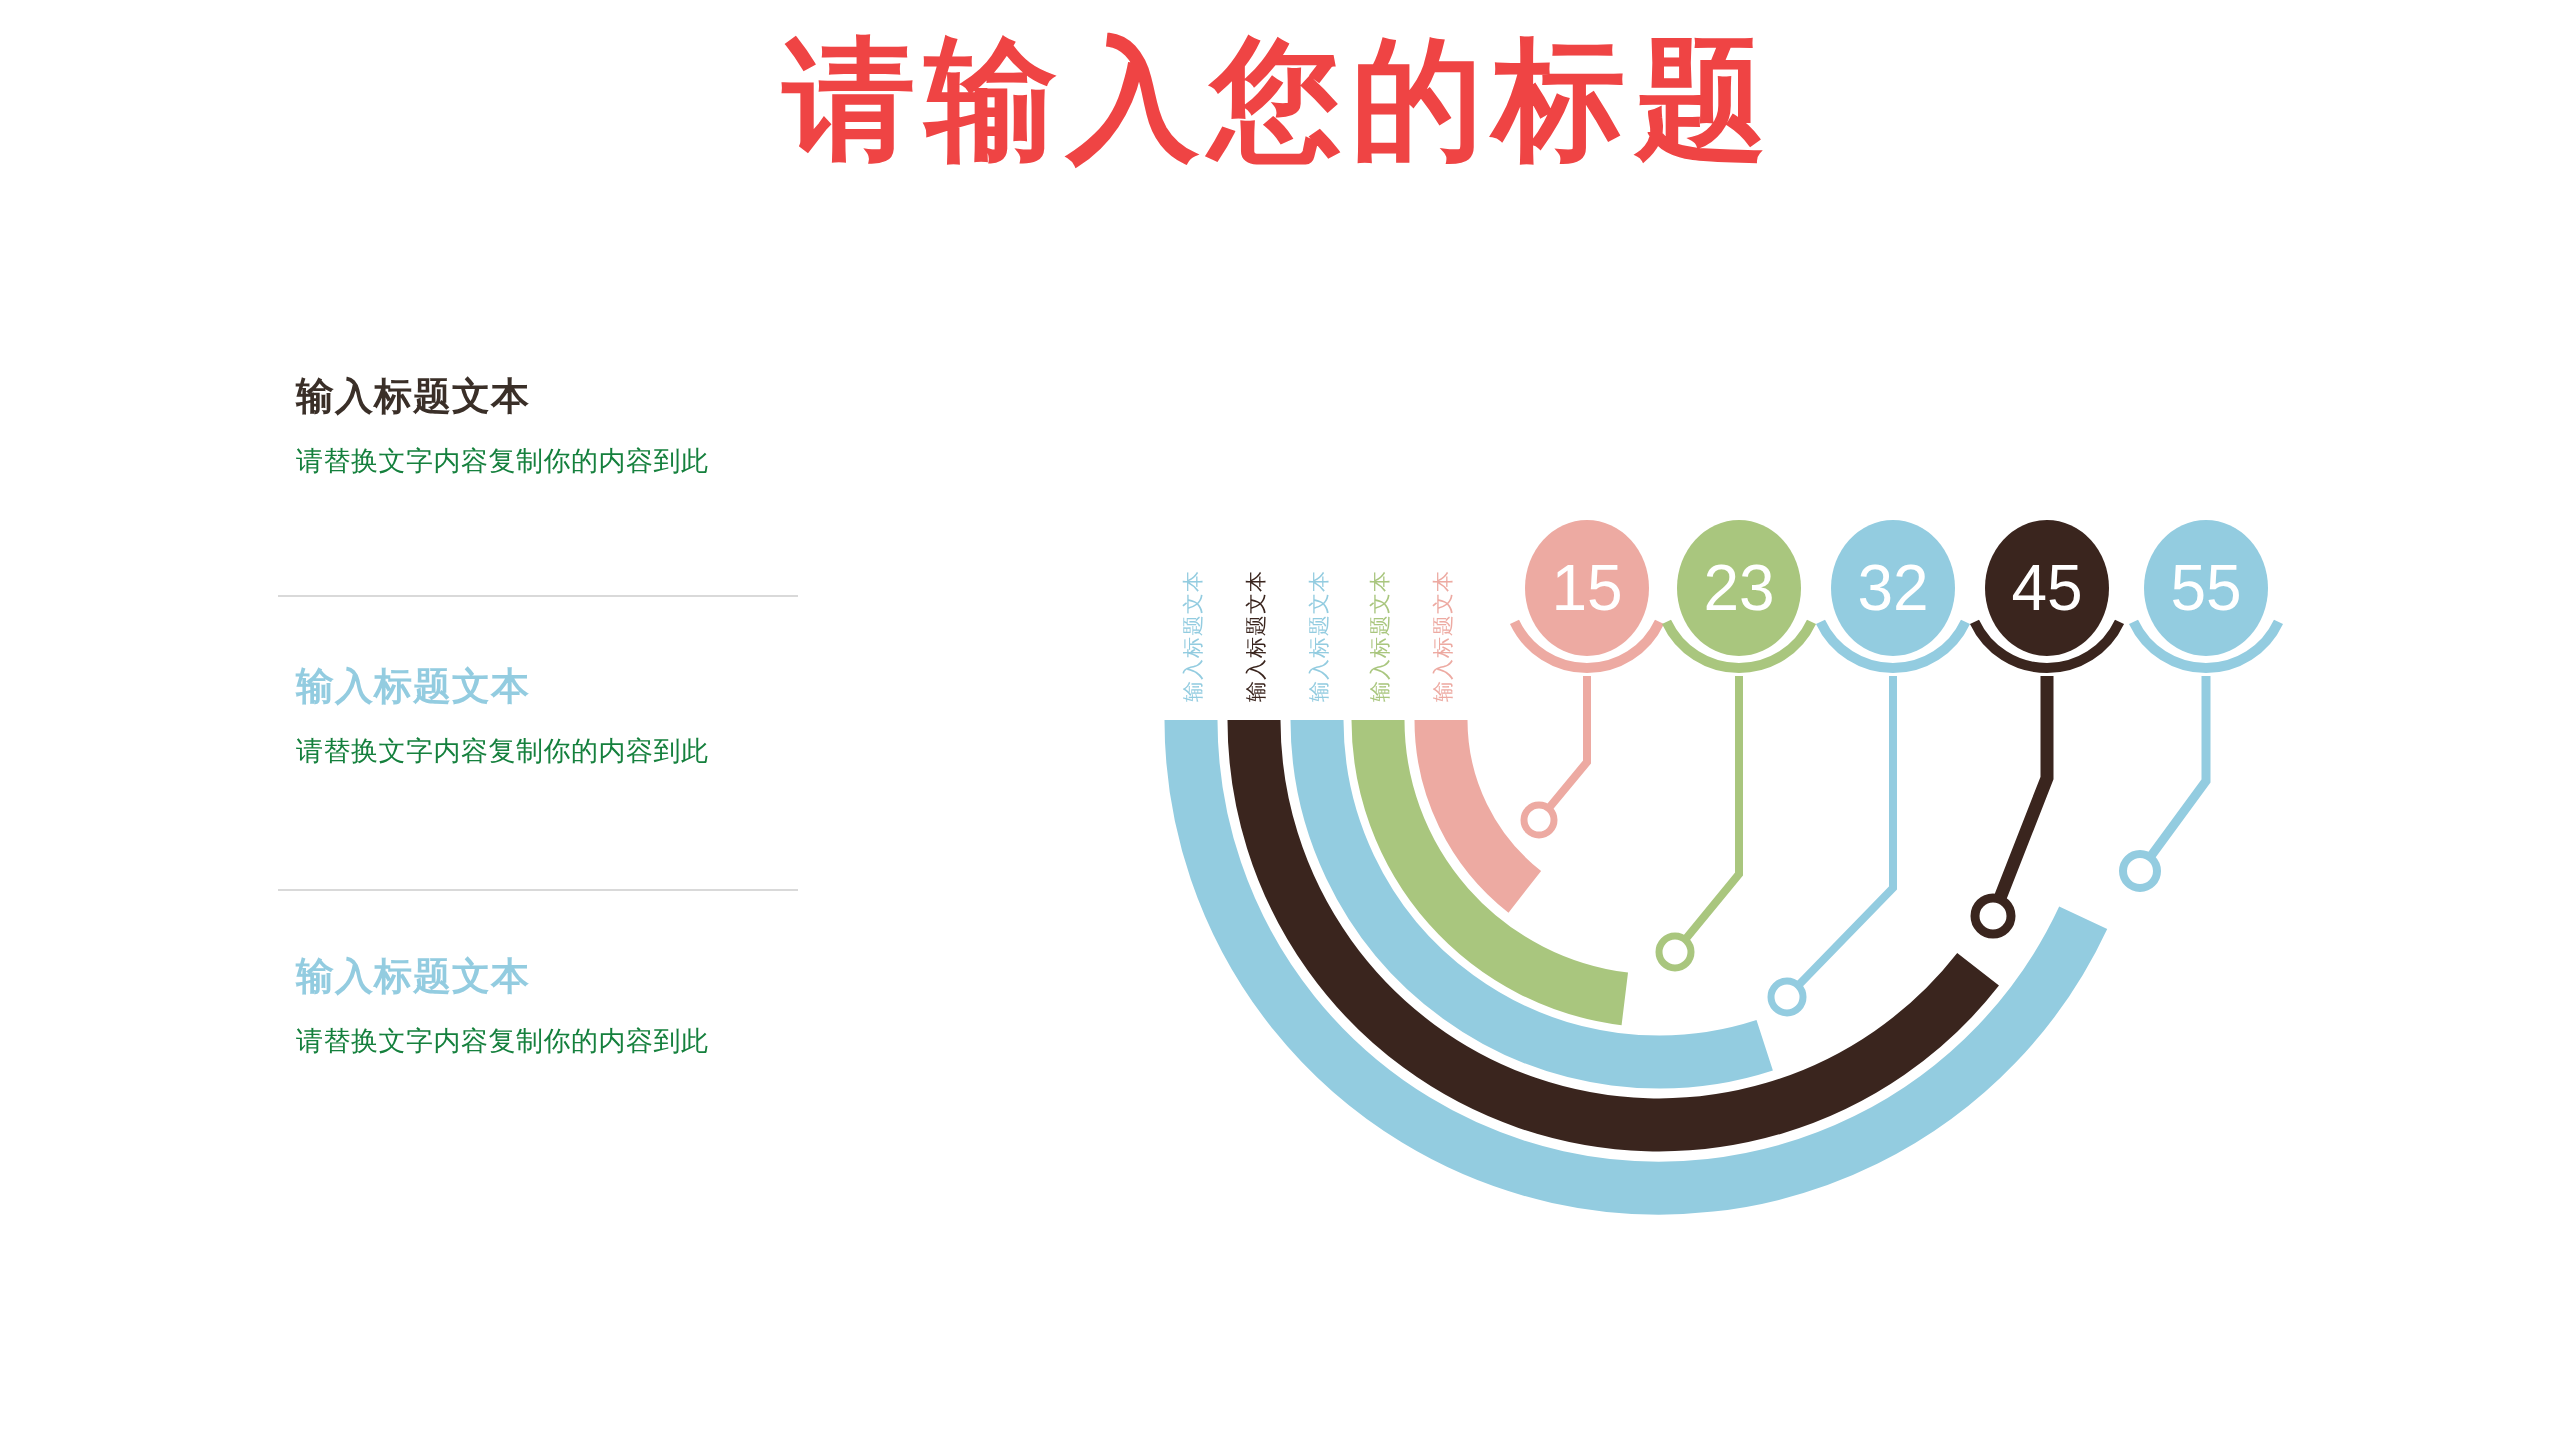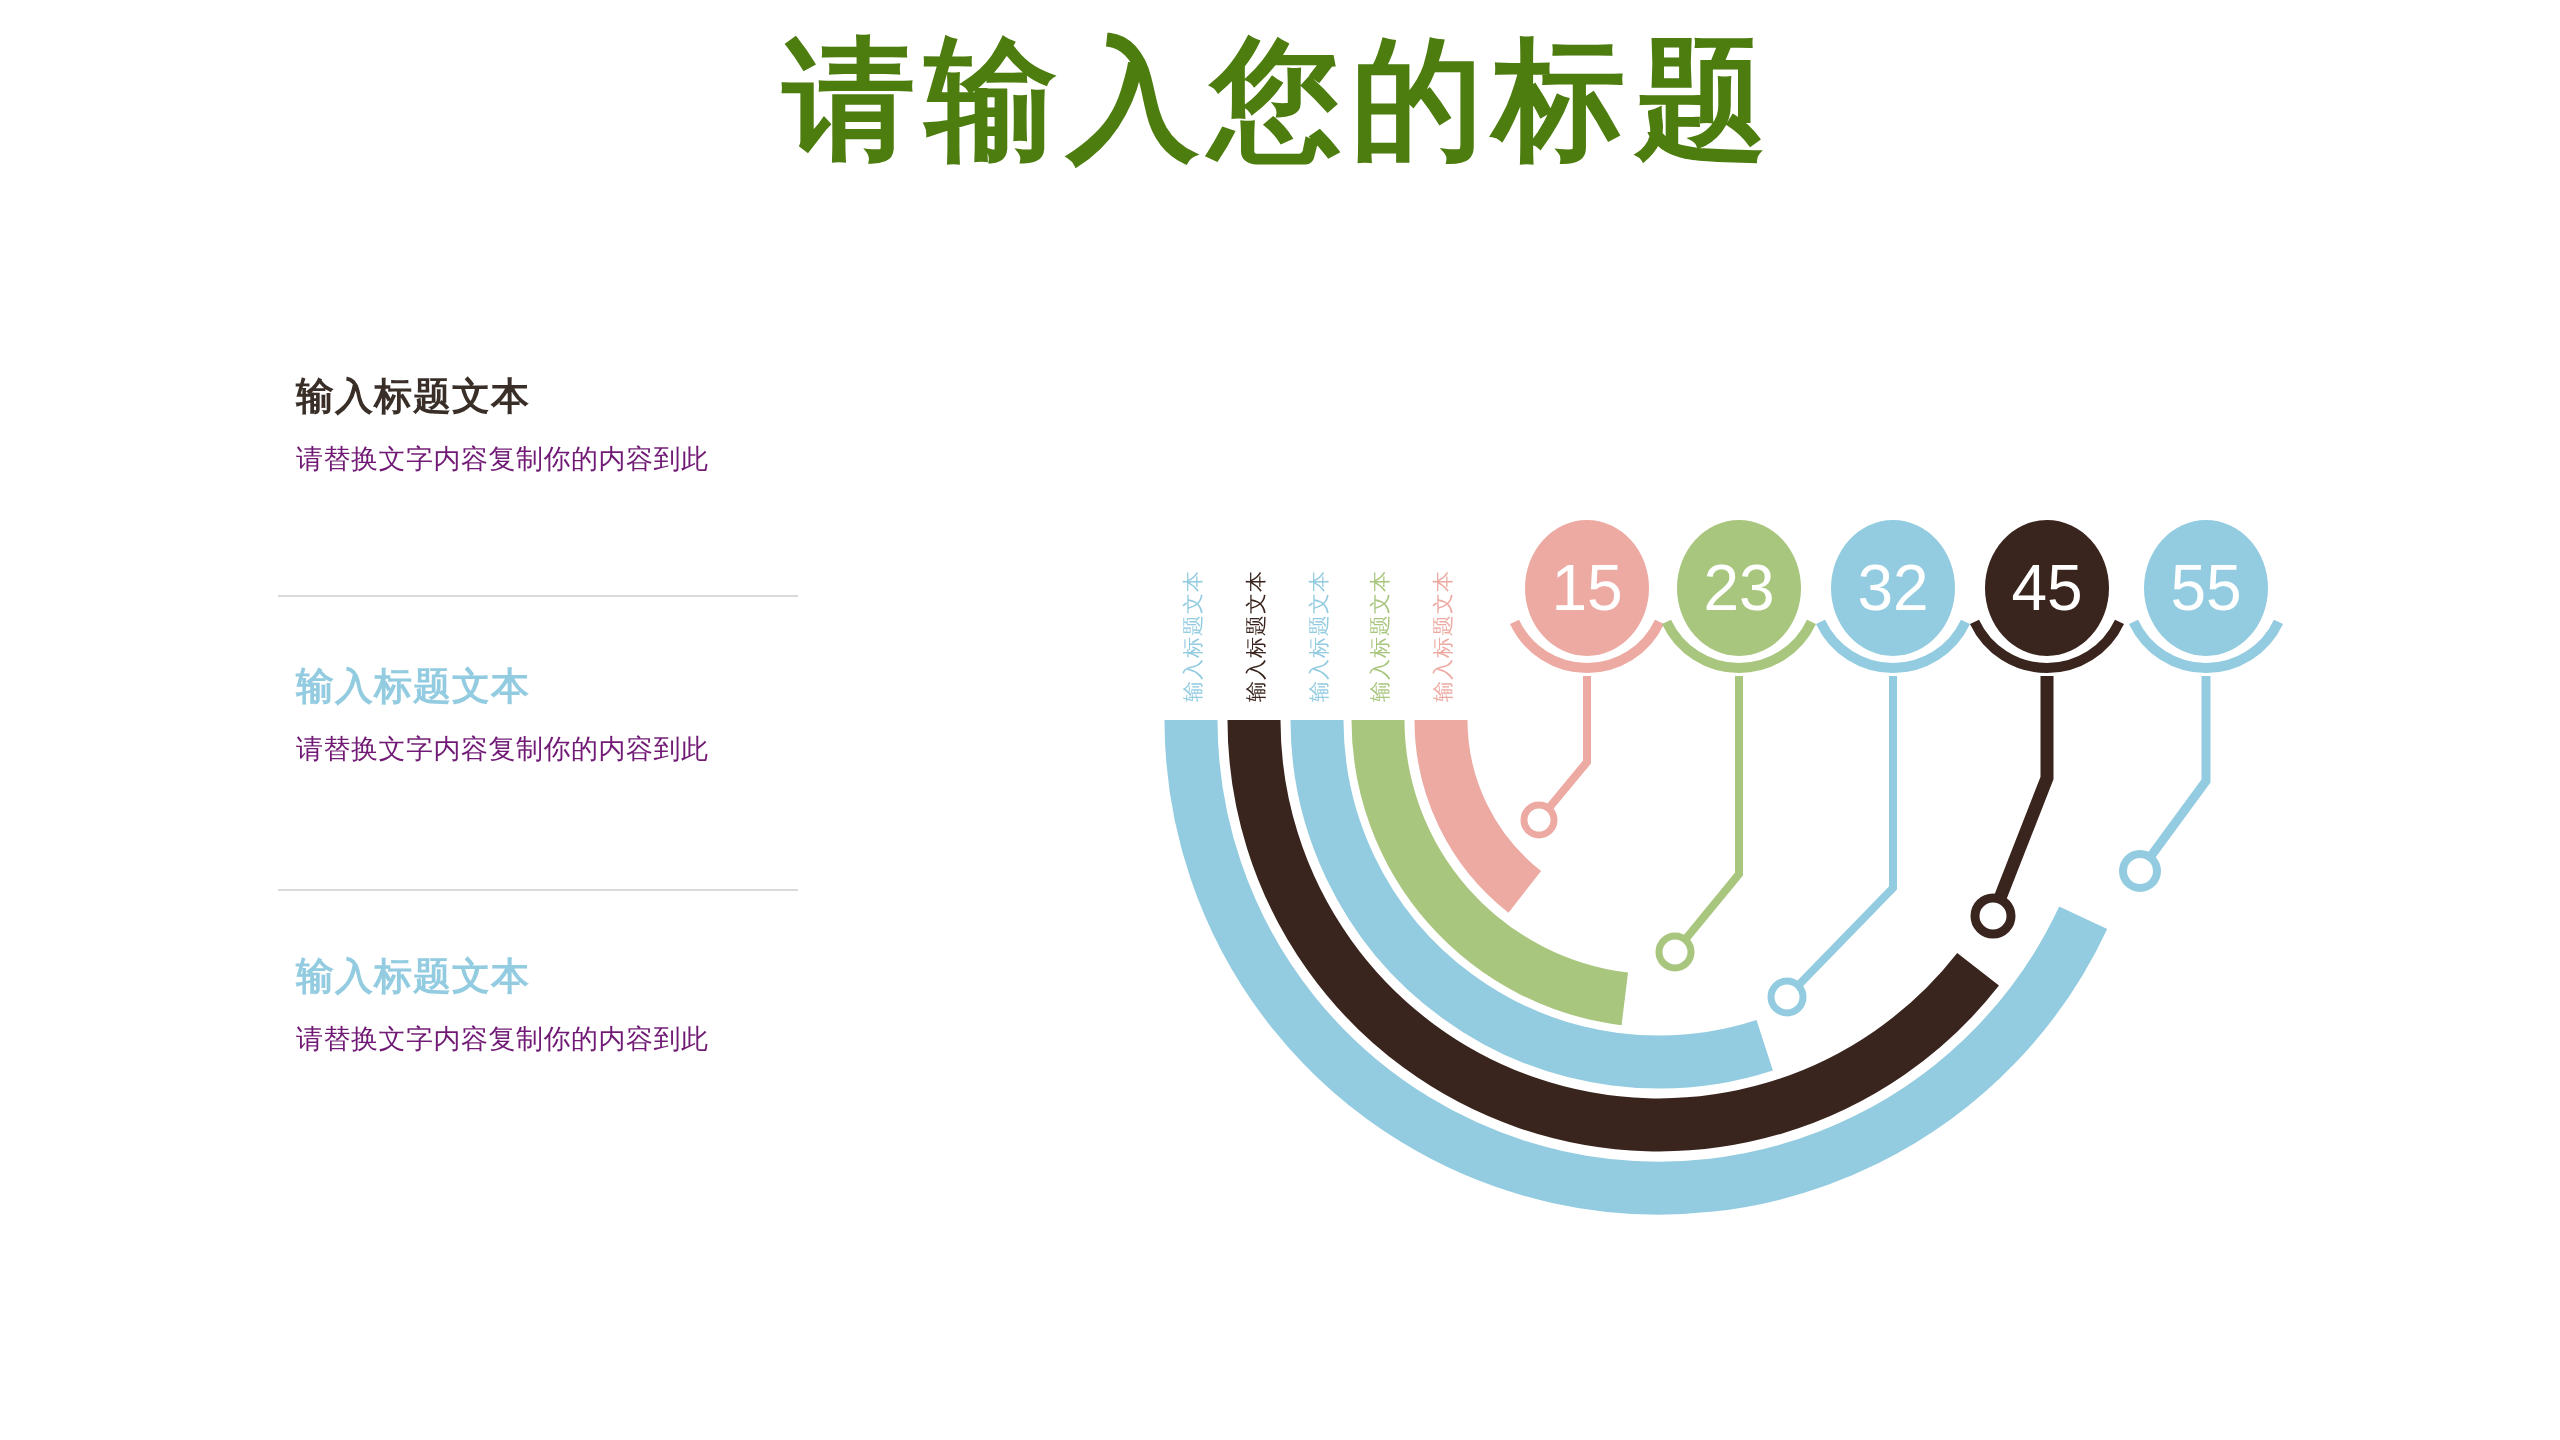--- a/index.html
+++ b/index.html
@@ -1,23 +1,23 @@
 <!DOCTYPE html>
 <html><head>
 <meta charset="utf-8">
 <style>
   html,body{margin:0;padding:0;background:#ffffff;}
   .slide{position:relative;width:2560px;height:1440px;background:#ffffff;overflow:hidden;
          font-family:"Liberation Sans",sans-serif;}
   .slide-title{position:absolute;left:0;top:22px;width:100%;text-align:center;margin:0;
          font-family:"Liberation Serif",serif;font-weight:700;font-size:132px;
-         letter-spacing:10px;color:#4d7c0f;line-height:1.2;}
+         letter-spacing:10px;color:#ef4444;line-height:1.2;}
   .text-block{position:absolute;left:296px;width:560px;}
   .text-block h2{margin:0;font-size:38px;font-weight:700;line-height:1.2;letter-spacing:1px;}
-  .text-block p{margin:24px 0 0 0;font-size:27px;color:#701a75;line-height:1.3;letter-spacing:0.5px;font-family:Liberation Mono, monospace;}
+  .text-block p{margin:24px 0 0 0;font-size:27px;color:#15803d;line-height:1.3;letter-spacing:0.5px;}
   .block-1{top:374px;}
   .block-2{top:664px;}
   .block-3{top:954px;}
   .divider{position:absolute;left:278px;width:520px;height:2px;background:#d9d9d9;}
   .divider-1{top:595px;}
   .divider-2{top:889px;}
   #chart-svg{position:absolute;left:0;top:0;width:2560px;height:1440px;}
   #chart-svg text.ring-label{font-family:"Liberation Sans",sans-serif;font-size:21px;letter-spacing:1px;}
   #chart-svg text.bubble-value{font-family:"Liberation Sans",sans-serif;font-size:64px;fill:#ffffff;
          text-anchor:middle;}

